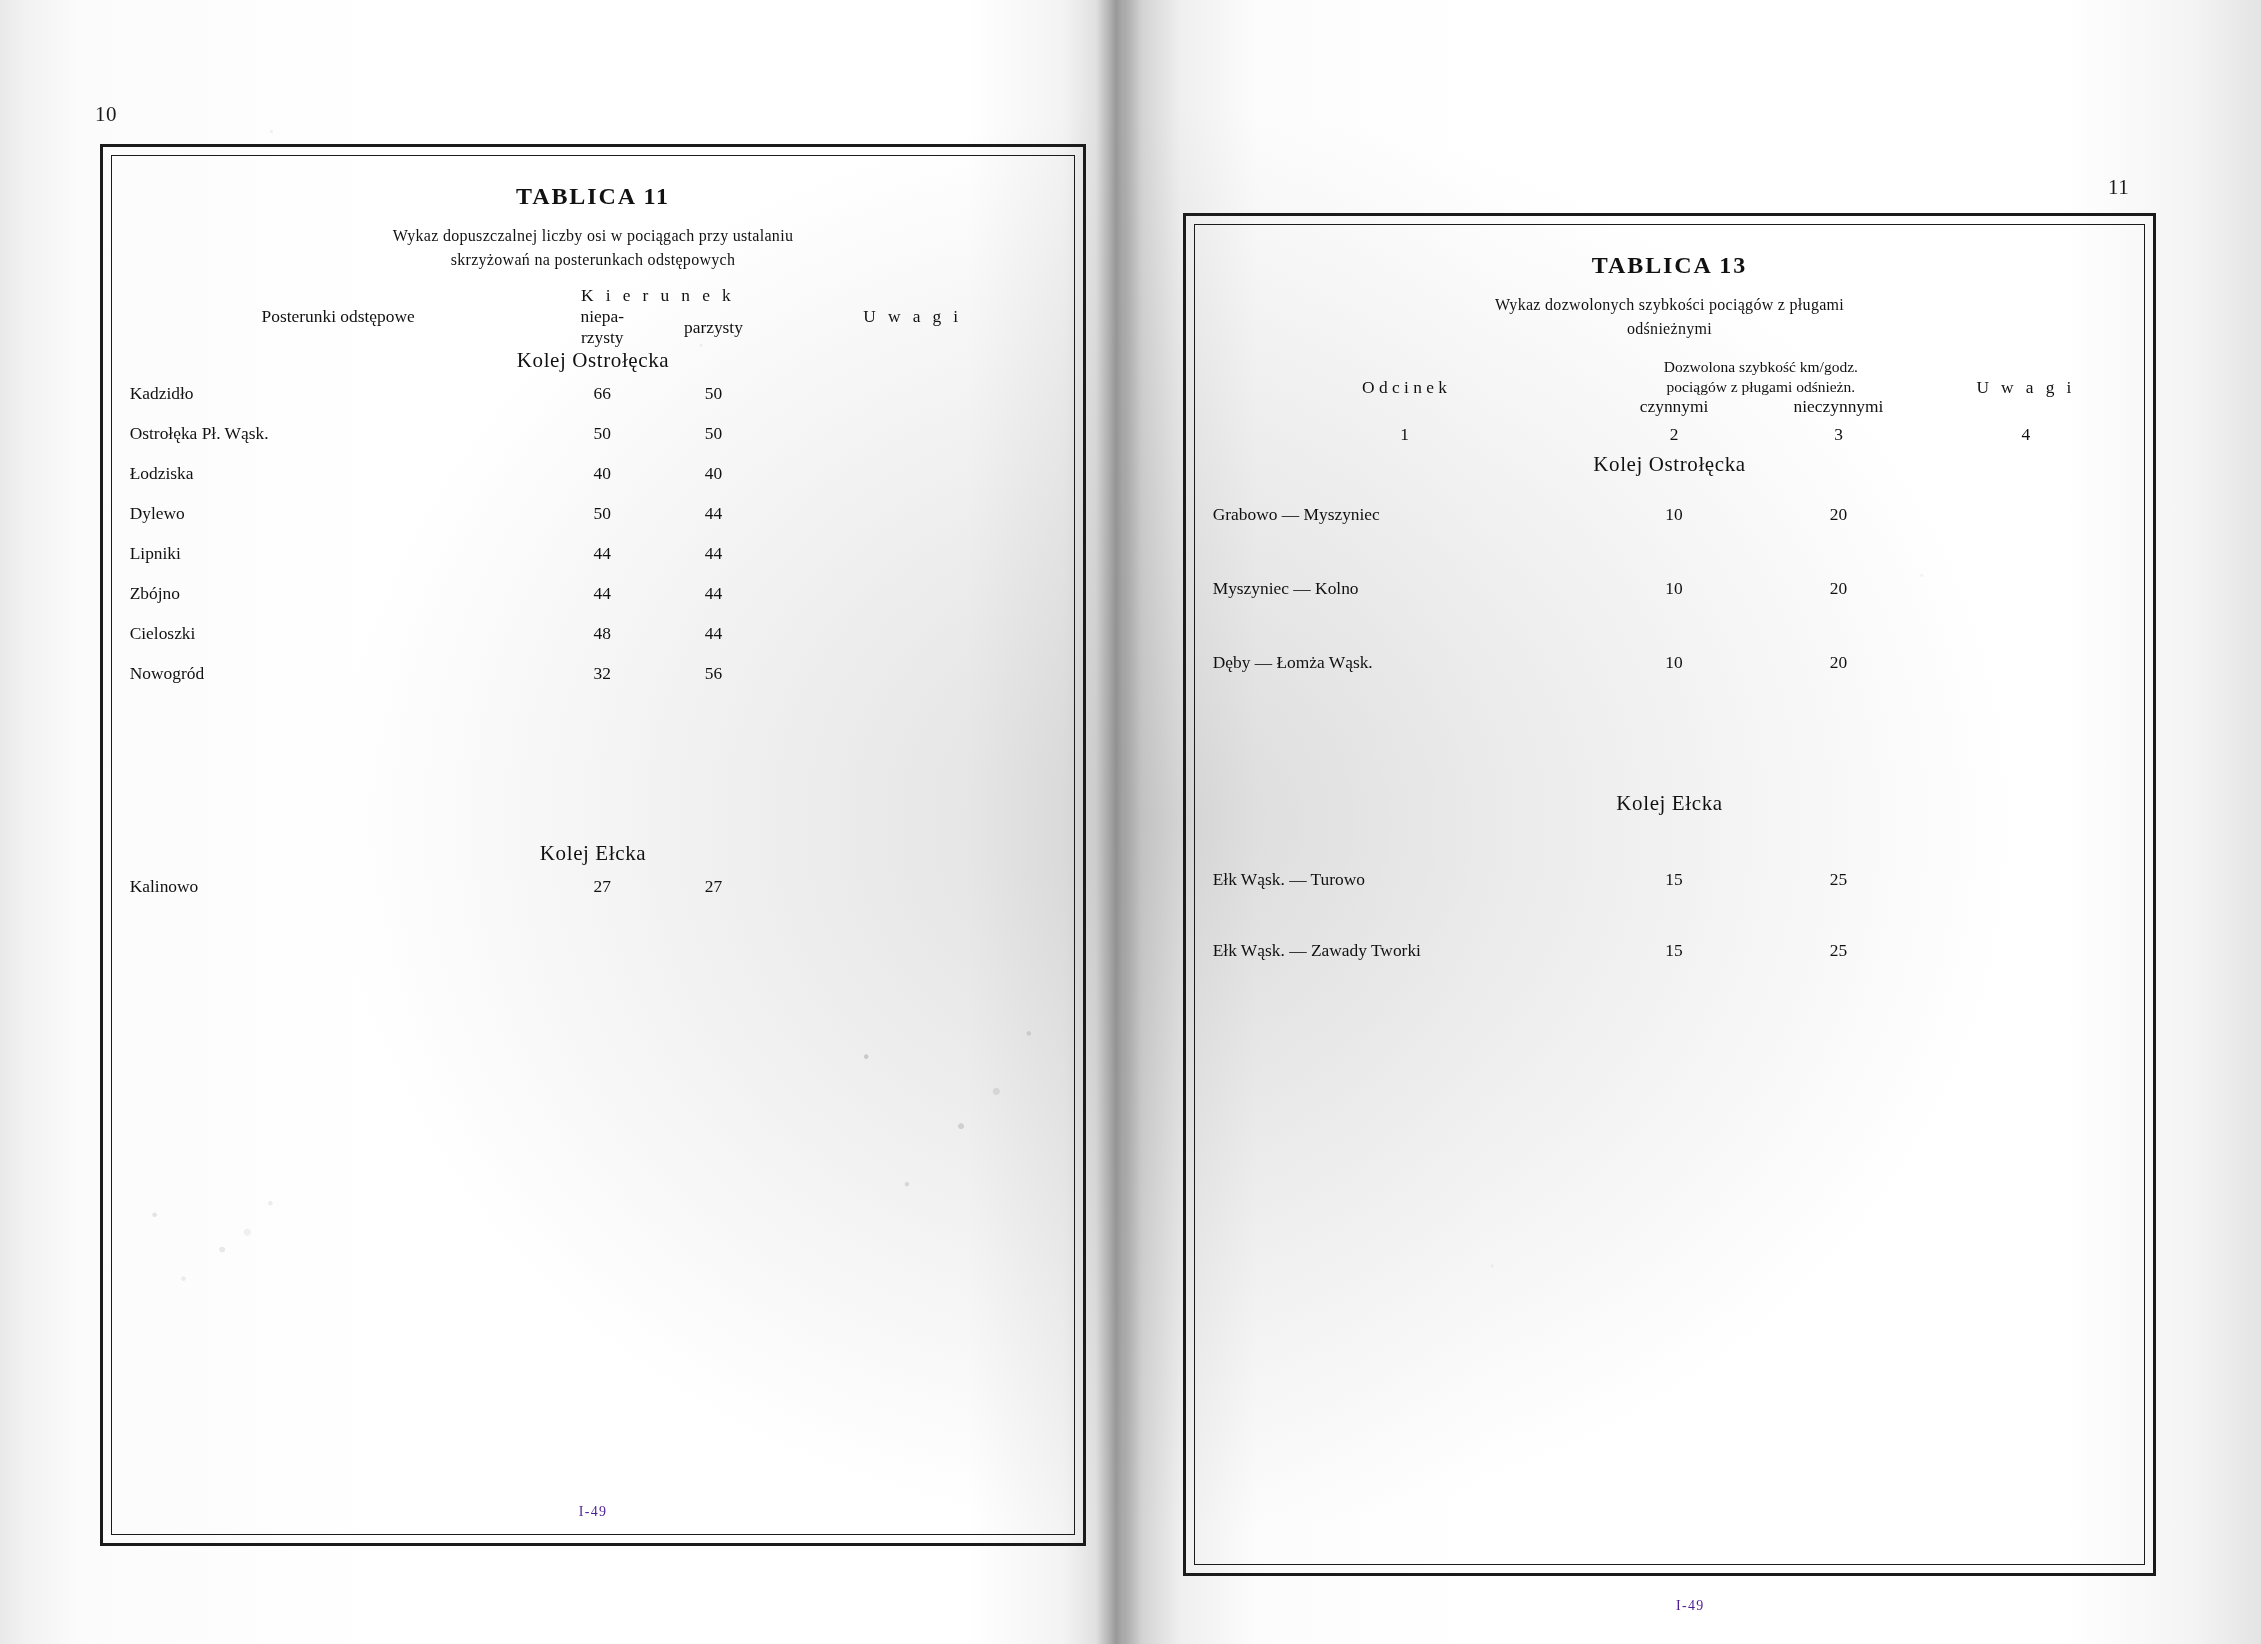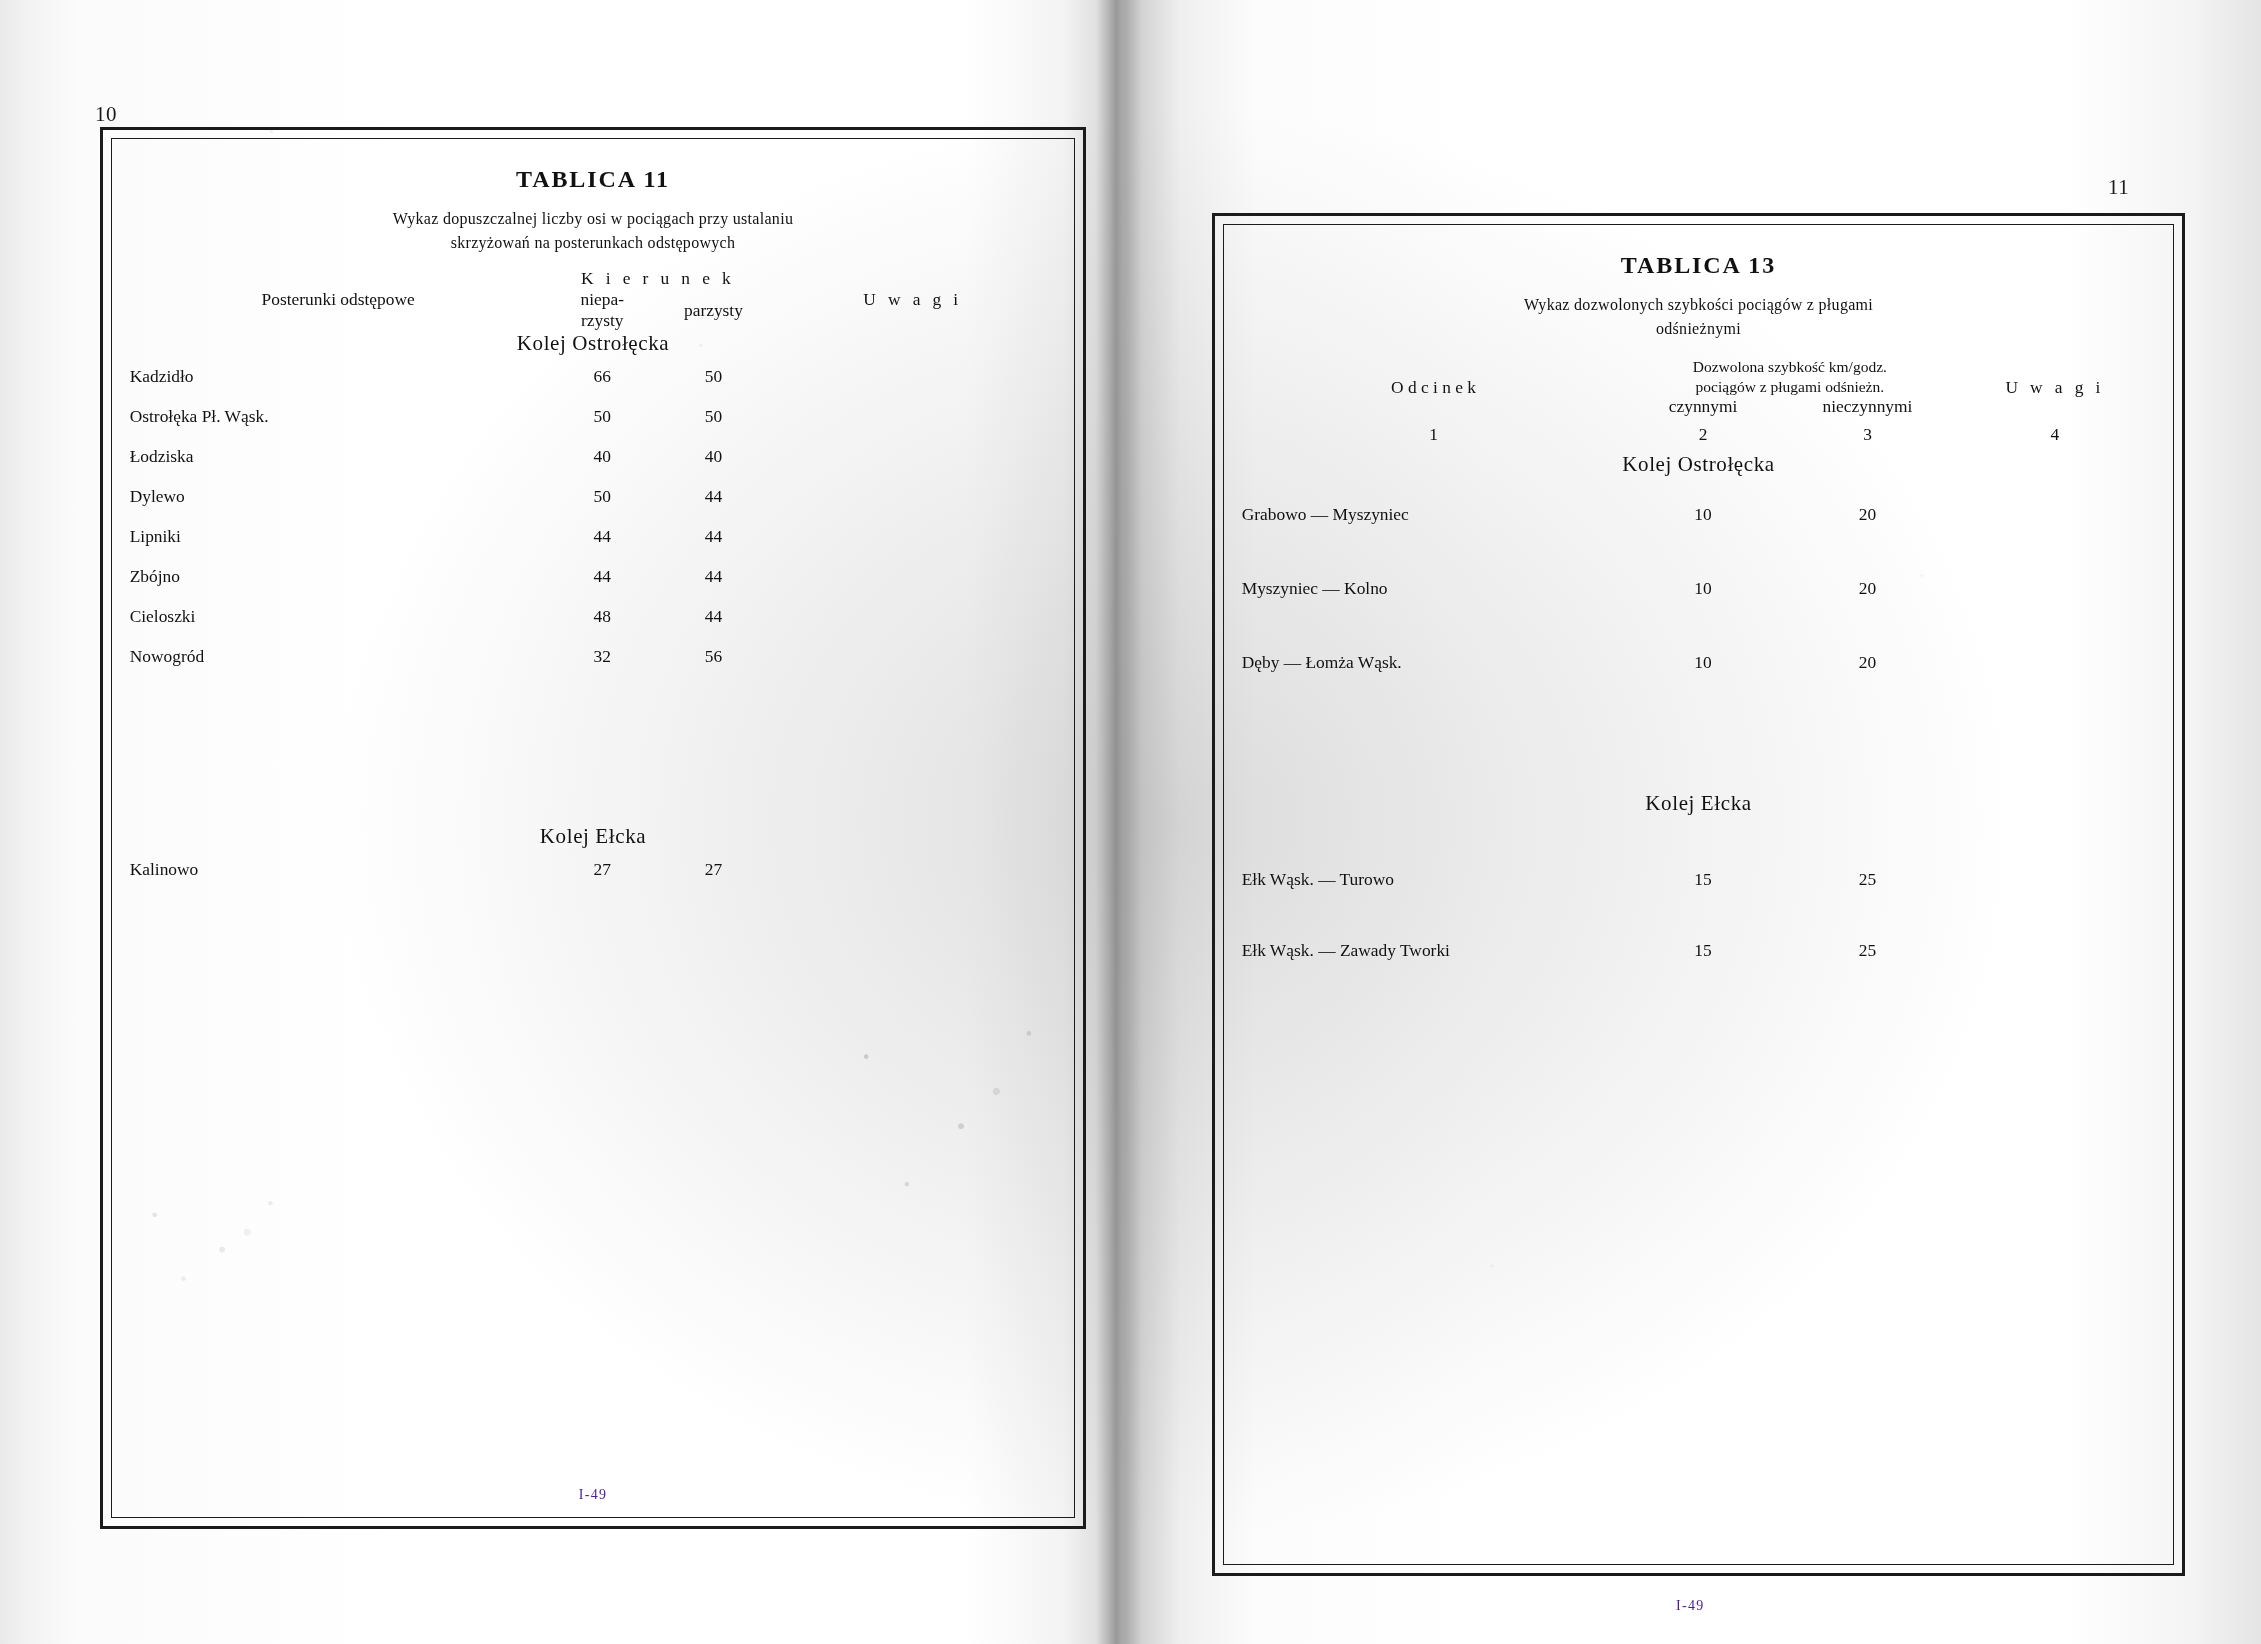--- a/index.html
+++ b/index.html
@@ -69,22 +69,22 @@
     border: 3.9px solid #1b1b1b;
     box-shadow: 0 0 0 1.9px rgba(255,255,255,0.0);
   }
   .page-inner {
     position: absolute;
     inset: 7.7px;
     border: 1.3px solid #1b1b1b;
     box-sizing: border-box;
     padding: 0;
   }
-  .page-left  { left: 100px;  top: 127px;  width: 980px; height: 1396px; }
-  .page-right { left: 1212px; top: 213px;  width: 967px; height: 1357px; }
+  .page-left  { left: 100px;  top: 144px;  width: 980px; height: 1396px; }
+  .page-right { left: 1183px; top: 213px;  width: 967px; height: 1357px; }
 
   
   .tbl-title {
     text-align: center;
     font-weight: bold;
     font-size: 24px;
     letter-spacing: 1.9px;
     margin-top: 27px;
   }
   .tbl-sub {

